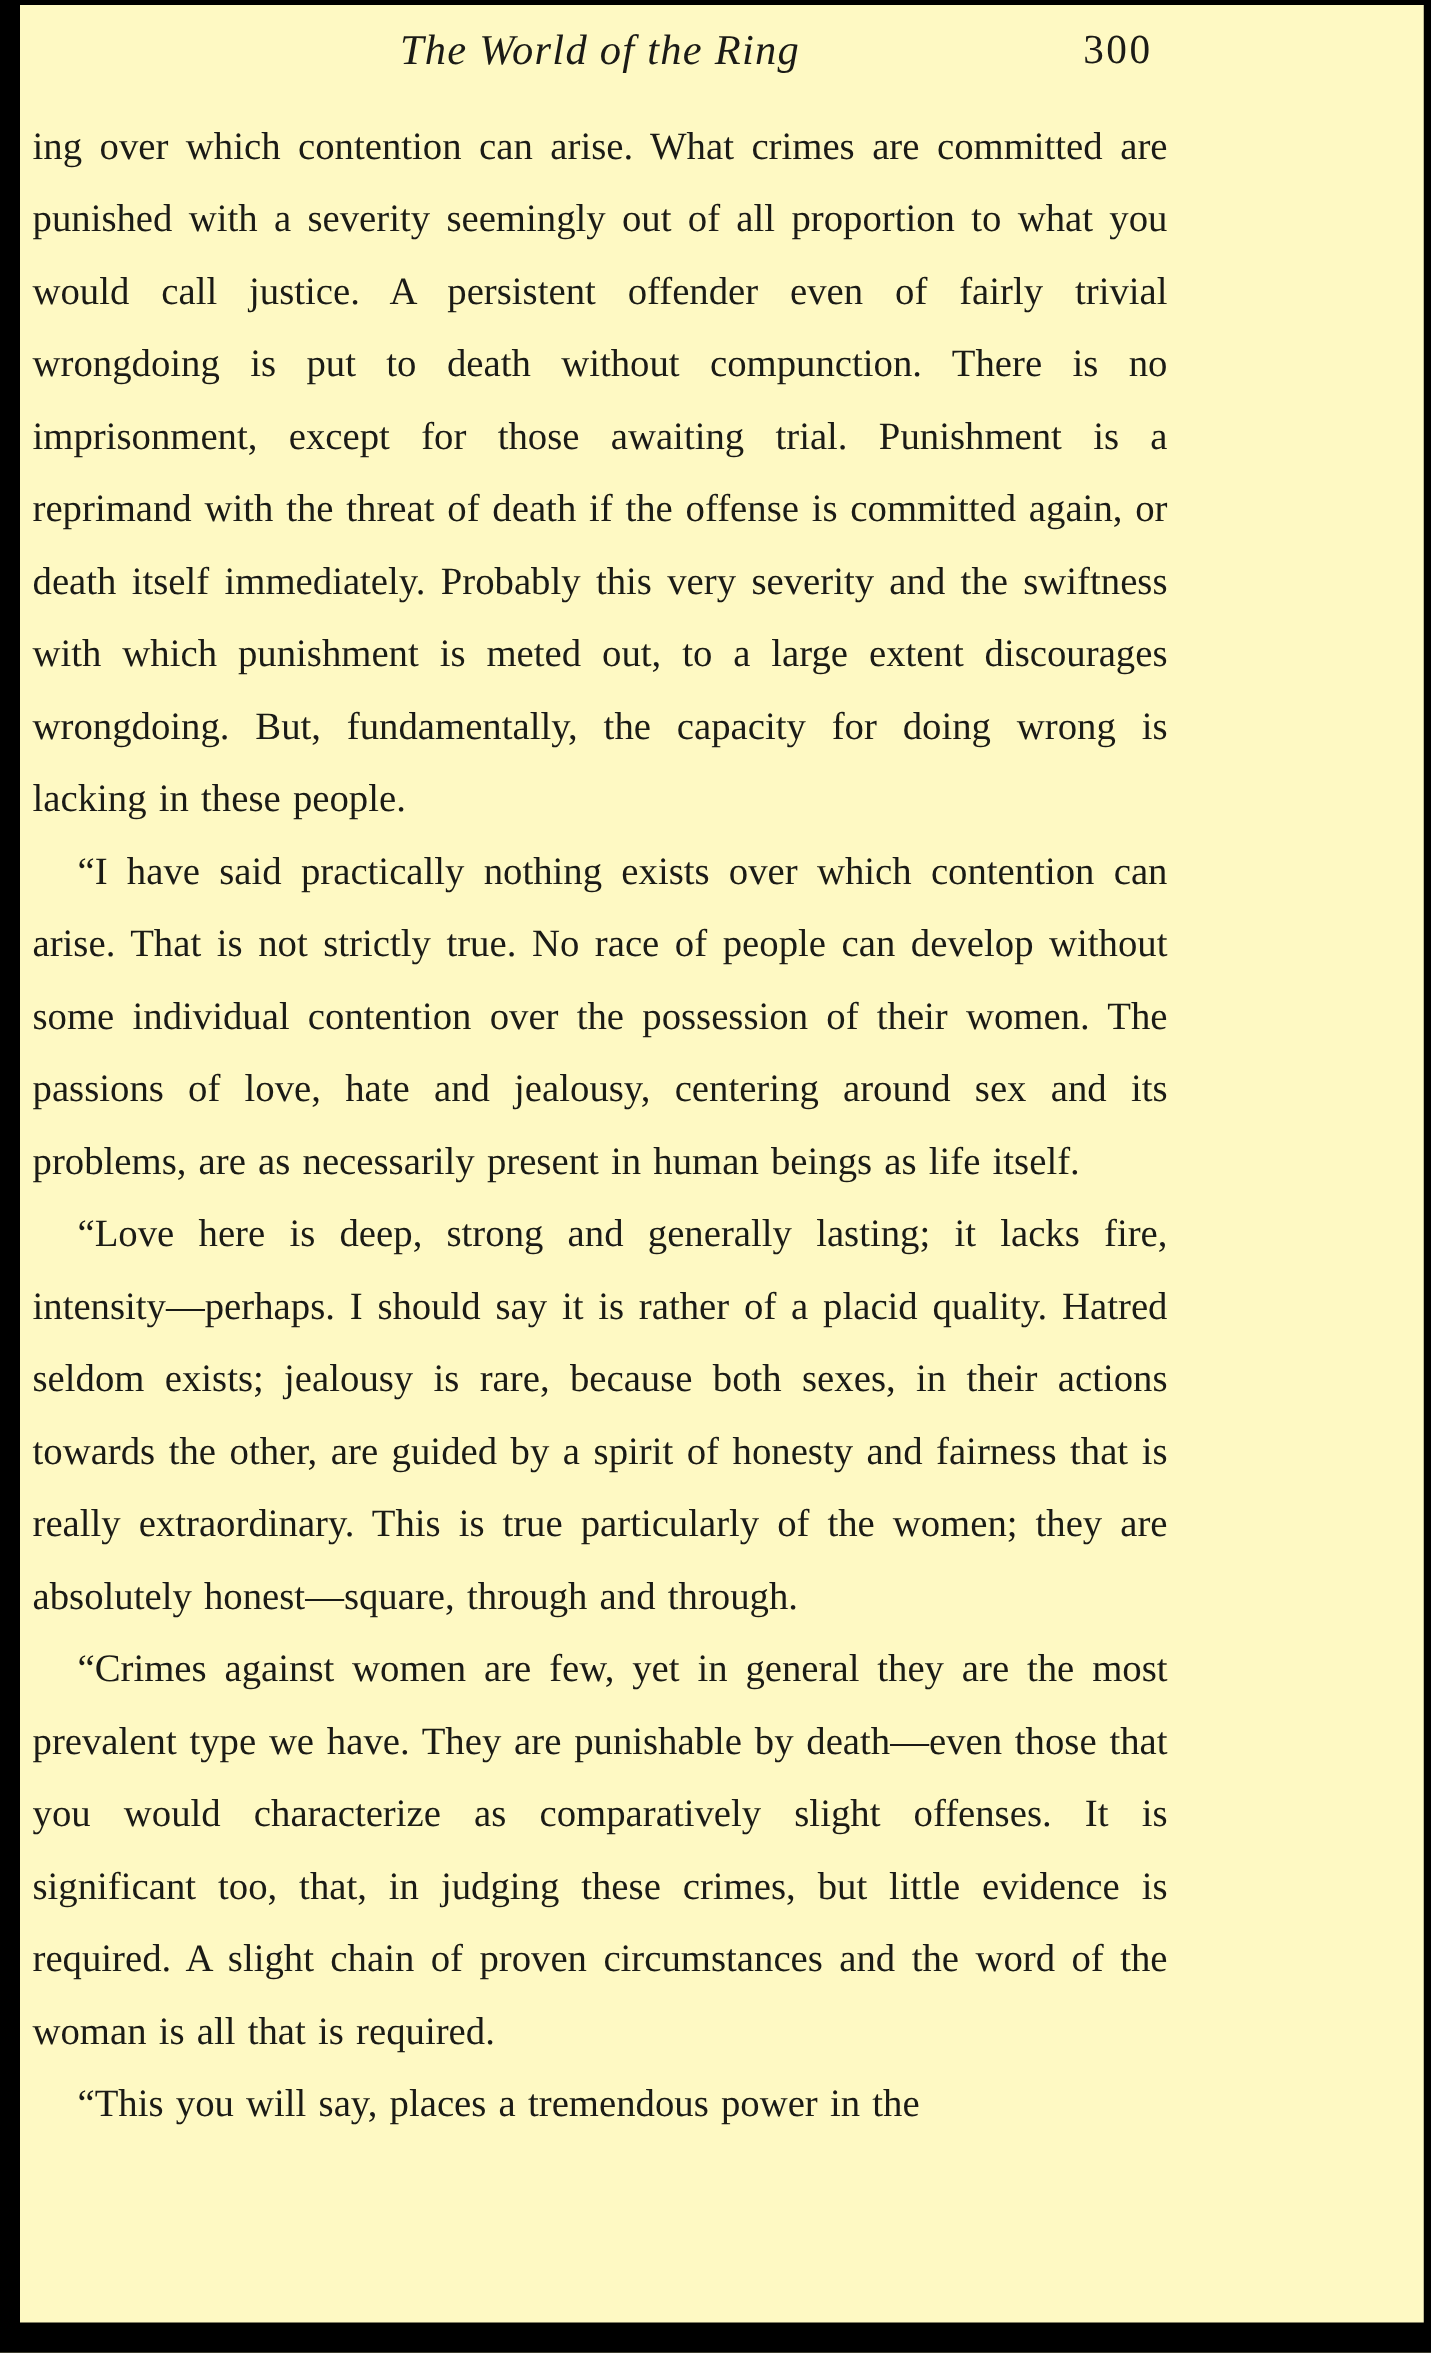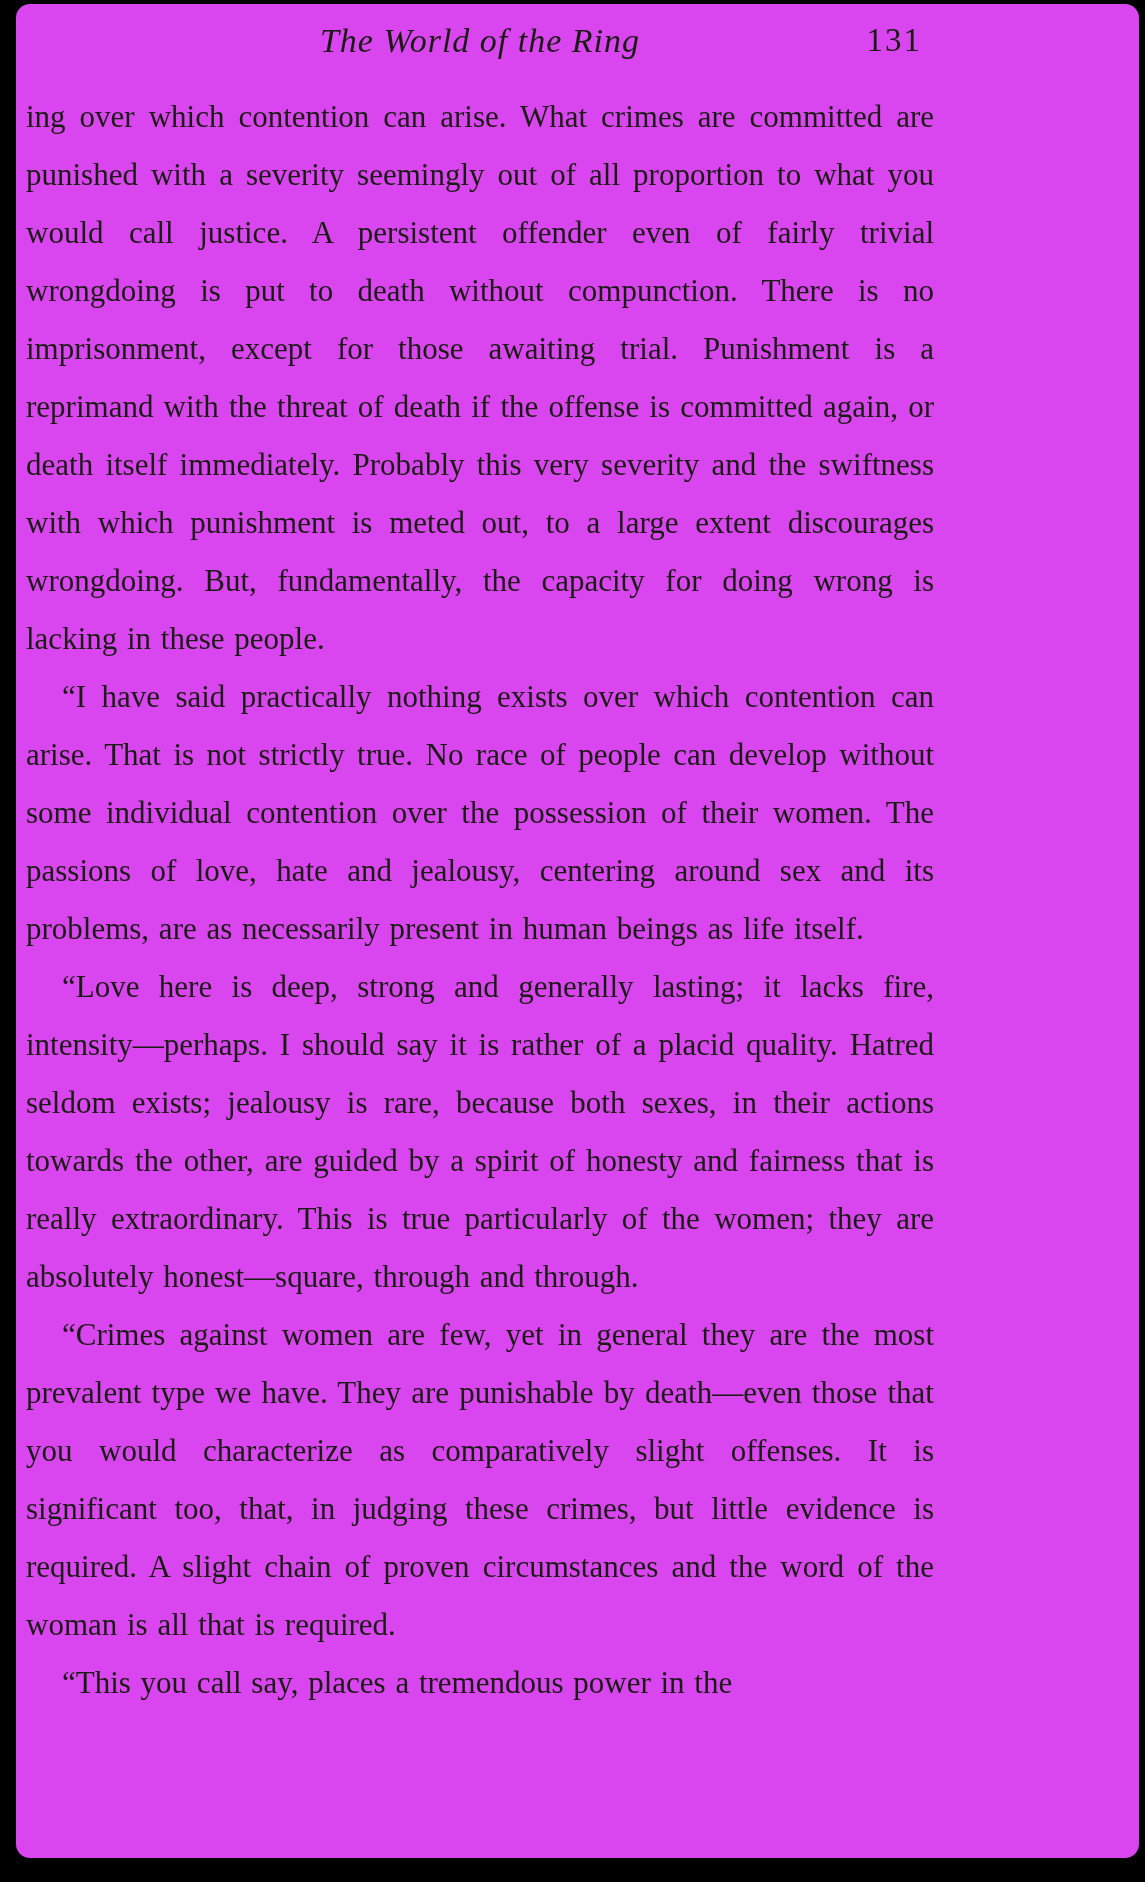--- a/index.html
+++ b/index.html
@@ -13,25 +13,24 @@
     position: relative;
     overflow: hidden;
     font-family: "Liberation Serif", "DejaVu Serif", serif;
   }
   .page {
     position: absolute;
     left: 16px;
     top: 4px;
     right: 6px;
     bottom: 24px;
-    background: #d946ef;
+    background: #fef9c3;
     color: #1b1b16;
     box-sizing: border-box;
     padding: 12px 0 0 10px;
-    border-radius: 14px;
   }
   .header {
     position: relative;
     width: 908px;
     height: 58px;
   }
   .title {
     position: absolute;
     left: 0;
     right: 0;
@@ -66,22 +65,22 @@
   .para.noindent {
     text-indent: 0;
   }
 </style>
 </head>
 <body>
 
 <div class="page">
   <div class="header">
     <span class="title">The World of the Ring</span>
-    <span class="pagenum">131</span>
+    <span class="pagenum">300</span>
   </div>
   <div class="content">
     <p class="para noindent">ing over which contention can arise.  What crimes are committed are punished with a severity seemingly out of all proportion to what you would call justice.  A persistent offender even of fairly trivial wrongdoing is put to death without compunction.  There is no imprisonment, except for those awaiting trial.  Punishment is a reprimand with the threat of death if the offense is committed again, or death itself immediately.  Probably this very severity and the swiftness with which punishment is meted out, to a large extent discourages wrongdoing.  But, fundamentally, the capacity for doing wrong is lacking in these people.</p>
     <p class="para indent">“I have said practically nothing exists over which contention can arise.  That is not strictly true.  No race of people can develop without some individual contention over the possession of their women.  The passions of love, hate and jealousy, centering around sex and its problems, are as necessarily present in human beings as life itself.</p>
     <p class="para indent">“Love here is deep, strong and generally lasting; it lacks fire, intensity—perhaps.  I should say it is rather of a placid quality.  Hatred seldom exists; jealousy is rare, because both sexes, in their actions towards the other, are guided by a spirit of honesty and fairness that is really extraordinary.  This is true particularly of the women; they are absolutely honest—square, through and through.</p>
     <p class="para indent">“Crimes against women are few, yet in general they are the most prevalent type we have.  They are punishable by death—even those that you would characterize as comparatively slight offenses.  It is significant too, that, in judging these crimes, but little evidence is required.  A slight chain of proven circumstances and the word of the woman is all that is required.</p>
-    <p class="para indent">“This you call say, places a tremendous power in the</p>
+    <p class="para indent">“This you will say, places a tremendous power in the</p>
   </div>
 </div>
 
 </body></html>

